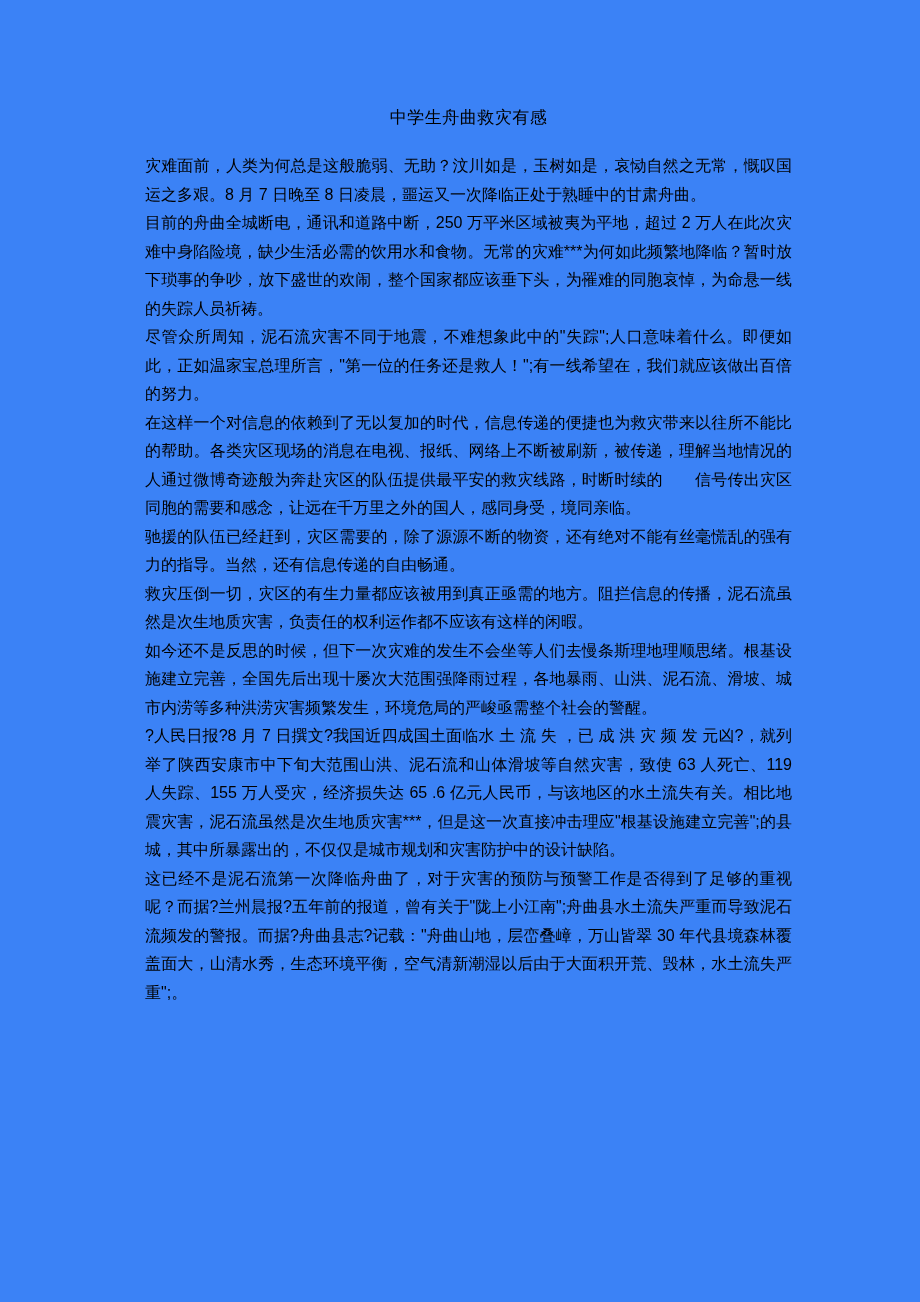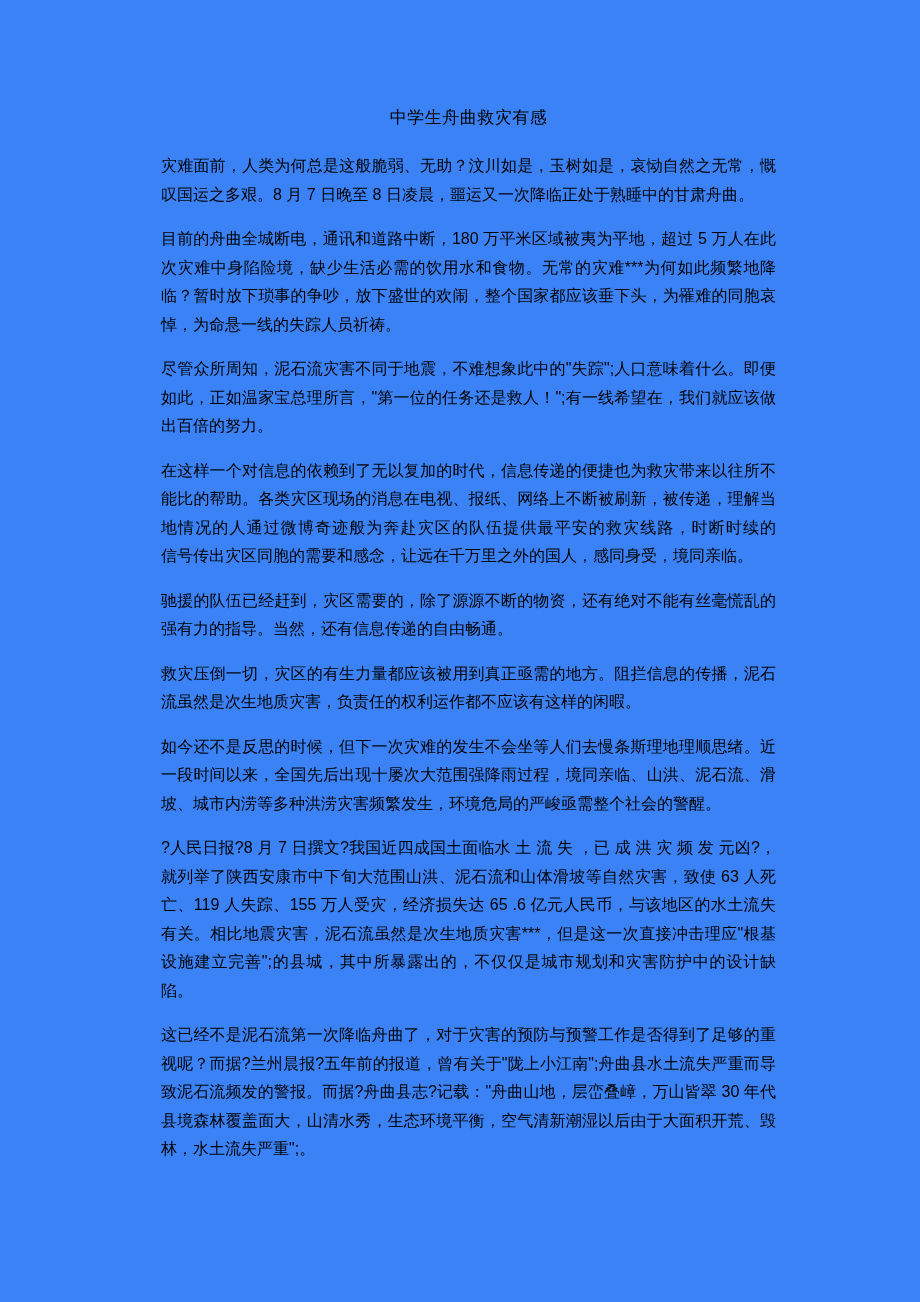--- a/index.html
+++ b/index.html
@@ -27,32 +27,32 @@
     text-align: center;
     margin: 0 0 20px 0;
     line-height: 28px;
     letter-spacing: 0.5px;
   }
   .para {
     font-size: 16px;
     line-height: 28.5px;
     text-align: justify;
     text-justify: inter-ideograph;
-    margin: 16px;
+    margin: 0;
     word-break: break-all;
   }
 </style>
 </head>
 <body>
 
 <div class="page">
   <h1 class="doc-title">中学生舟曲救灾有感</h1>
 
   <p class="para">灾难面前，人类为何总是这般脆弱、无助？汶川如是，玉树如是，哀恸自然之无常，慨叹国运之多艰。8 月 7 日晚至 8 日凌晨，噩运又一次降临正处于熟睡中的甘肃舟曲。</p>
-  <p class="para">目前的舟曲全城断电，通讯和道路中断，180 万平米区域被夷为平地，超过 5 万人在此次灾难中身陷险境，缺少生活必需的饮用水和食物。无常的灾难***为何如此频繁地降临？暂时放下琐事的争吵，放下盛世的欢闹，整个国家都应该垂下头，为罹难的同胞哀悼，为命悬一线的失踪人员祈祷。</p>
+  <p class="para">目前的舟曲全城断电，通讯和道路中断，250 万平米区域被夷为平地，超过 2 万人在此次灾难中身陷险境，缺少生活必需的饮用水和食物。无常的灾难***为何如此频繁地降临？暂时放下琐事的争吵，放下盛世的欢闹，整个国家都应该垂下头，为罹难的同胞哀悼，为命悬一线的失踪人员祈祷。</p>
   <p class="para">尽管众所周知，泥石流灾害不同于地震，不难想象此中的"失踪";人口意味着什么。即便如此，正如温家宝总理所言，"第一位的任务还是救人！";有一线希望在，我们就应该做出百倍的努力。</p>
   <p class="para">在这样一个对信息的依赖到了无以复加的时代，信息传递的便捷也为救灾带来以往所不能比的帮助。各类灾区现场的消息在电视、报纸、网络上不断被刷新，被传递，理解当地情况的人通过微博奇迹般为奔赴灾区的队伍提供最平安的救灾线路，时断时续的　　信号传出灾区同胞的需要和感念，让远在千万里之外的国人，感同身受，境同亲临。</p>
   <p class="para">驰援的队伍已经赶到，灾区需要的，除了源源不断的物资，还有绝对不能有丝毫慌乱的强有力的指导。当然，还有信息传递的自由畅通。</p>
   <p class="para">救灾压倒一切，灾区的有生力量都应该被用到真正亟需的地方。阻拦信息的传播，泥石流虽然是次生地质灾害，负责任的权利运作都不应该有这样的闲暇。</p>
-  <p class="para">如今还不是反思的时候，但下一次灾难的发生不会坐等人们去慢条斯理地理顺思绪。近一段时间以来，全国先后出现十屡次大范围强降雨过程，境同亲临、山洪、泥石流、滑坡、城市内涝等多种洪涝灾害频繁发生，环境危局的严峻亟需整个社会的警醒。</p>
+  <p class="para">如今还不是反思的时候，但下一次灾难的发生不会坐等人们去慢条斯理地理顺思绪。根基设施建立完善，全国先后出现十屡次大范围强降雨过程，各地暴雨、山洪、泥石流、滑坡、城市内涝等多种洪涝灾害频繁发生，环境危局的严峻亟需整个社会的警醒。</p>
   <p class="para">?人民日报?8 月 7 日撰文?我国近四成国土面临水 土 流 失 ，已 成 洪 灾 频 发 元凶?，就列举了陕西安康市中下旬大范围山洪、泥石流和山体滑坡等自然灾害，致使 63 人死亡、119 人失踪、155 万人受灾，经济损失达 65 .6 亿元人民币，与该地区的水土流失有关。相比地震灾害，泥石流虽然是次生地质灾害***，但是这一次直接冲击理应"根基设施建立完善";的县城，其中所暴露出的，不仅仅是城市规划和灾害防护中的设计缺陷。</p>
   <p class="para">这已经不是泥石流第一次降临舟曲了，对于灾害的预防与预警工作是否得到了足够的重视呢？而据?兰州晨报?五年前的报道，曾有关于"陇上小江南";舟曲县水土流失严重而导致泥石流频发的警报。而据?舟曲县志?记载："舟曲山地，层峦叠嶂，万山皆翠 30 年代县境森林覆盖面大，山清水秀，生态环境平衡，空气清新潮湿以后由于大面积开荒、毁林，水土流失严重";。</p>
 </div>
 
 </body></html>

